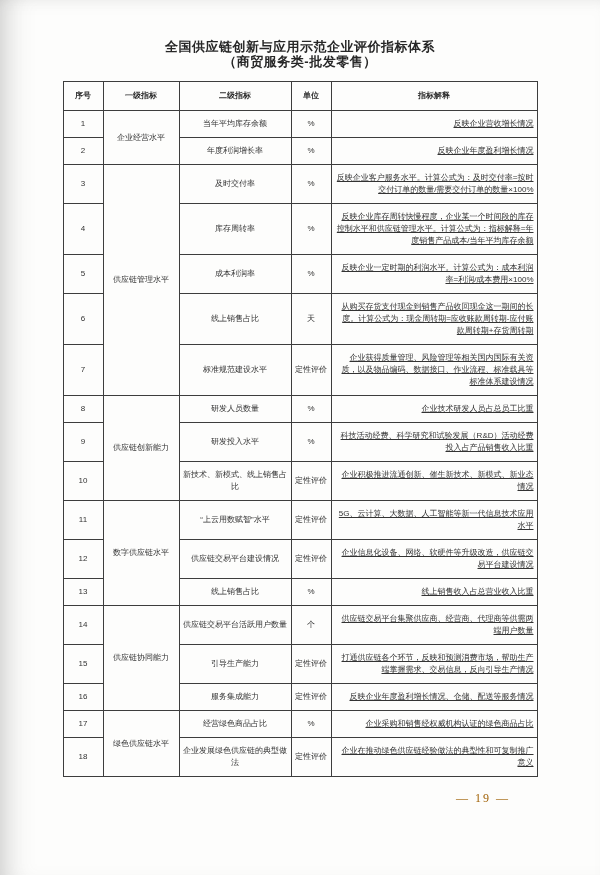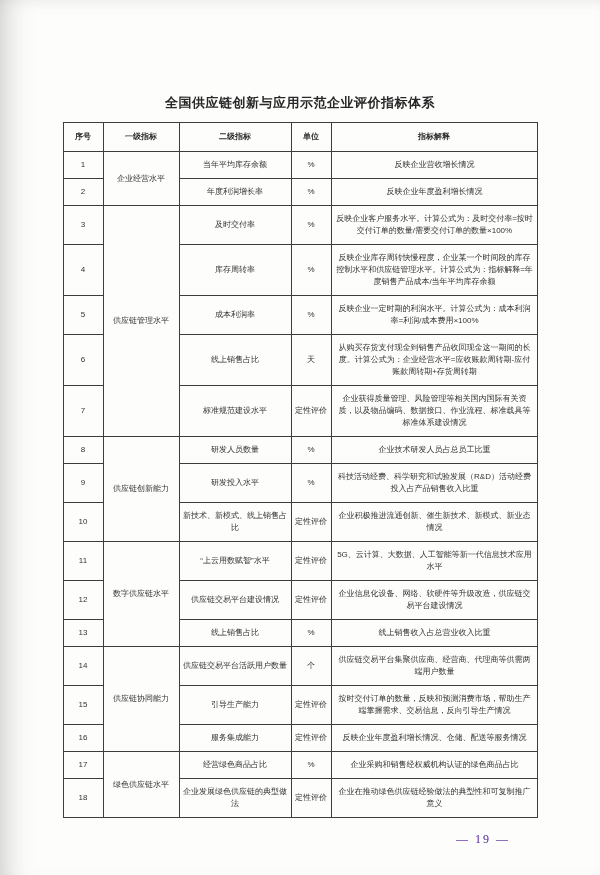--- a/index.html
+++ b/index.html
@@ -8,21 +8,21 @@
   .page {
     position: relative;
     width: 600px;
     height: 875px;
     background: #fdfdfc;
     overflow: hidden;
     box-shadow: inset 26px 0 28px -22px rgba(100,100,100,0.35),
                 inset 0 10px 18px -14px rgba(140,140,140,0.25);
     color: #2e2e2e;
   }
-  .title-block { padding-top: 95px; text-align: center; }
+  .title-block { padding-top: 39px; text-align: center; }
   .title-line {
     font-size: 13px;
     font-weight: bold;
     line-height: 15px;
     letter-spacing: 0.5px;
     color: #272727;
   }
   table.indicator-table {
     border-collapse: collapse;
     table-layout: fixed;
@@ -39,46 +39,48 @@
     padding: 7px 2px;
     word-break: break-all;
   }
   .indicator-table th {
     font-weight: bold;
     padding: 8px 1px;
     color: #2b2b2b;
     margin-left: 36px;
   }
   .indicator-table td.c-exp {
-    text-align: center;
+    text-align: right;
     padding-left: 4px;
     padding-right: 3px;
+    text-decoration: underline;
   }
   .indicator-table td.c-no { letter-spacing: 0; }
   .col-no   { width: 40px; }
   .col-l1   { width: 76px; }
   .col-l2   { width: 112px; }
   .col-unit { width: 40px; }
   .col-exp  { width: 206px; }
   .page-number {
     margin: 14px 90px 0 0;
     text-align: right;
     font-size: 12px;
     letter-spacing: 2px;
-    color: #4c1d95;
+    color: #a16207;
     font-family: "Liberation Serif", "DejaVu Serif", serif;
   }
 </style>
 </head>
 <body>
 
 <div class="page">
 
   <div class="title-block">
     <div class="title-line">全国供应链创新与应用示范企业评价指标体系</div>
+    <div class="title-line">（商贸服务类-批发零售）</div>
   </div>
 
   <table class="indicator-table">
     <colgroup>
       <col class="col-no">
       <col class="col-l1">
       <col class="col-l2">
       <col class="col-unit">
       <col class="col-exp">
     </colgroup>
@@ -121,21 +123,21 @@
         <tr>
           <td class="c-no">5</td>
           <td class="c-l2">成本利润率</td>
           <td class="c-unit">%</td>
           <td class="c-exp">反映企业一定时期的利润水平。计算公式为：成本利润率=利润/成本费用×100%</td>
         </tr>
         <tr>
           <td class="c-no">6</td>
           <td class="c-l2">线上销售占比</td>
           <td class="c-unit">天</td>
-          <td class="c-exp">从购买存货支付现金到销售产品收回现金这一期间的长度。计算公式为：企业经营水平=应收账款周转期-应付账款周转期+存货周转期</td>
+          <td class="c-exp">从购买存货支付现金到销售产品收回现金这一期间的长度。计算公式为：现金周转期=应收账款周转期-应付账款周转期+存货周转期</td>
         </tr>
         <tr>
           <td class="c-no">7</td>
           <td class="c-l2">标准规范建设水平</td>
           <td class="c-unit">定性评价</td>
           <td class="c-exp">企业获得质量管理、风险管理等相关国内国际有关资质，以及物品编码、数据接口、作业流程、标准载具等标准体系建设情况</td>
         </tr>
         <tr>
           <td class="c-no">8</td>
           <td class="c-l1" rowspan="3">供应链创新能力</td>
@@ -178,21 +180,21 @@
           <td class="c-no">14</td>
           <td class="c-l1" rowspan="3">供应链协同能力</td>
           <td class="c-l2">供应链交易平台活跃用户数量</td>
           <td class="c-unit">个</td>
           <td class="c-exp">供应链交易平台集聚供应商、经营商、代理商等供需两端用户数量</td>
         </tr>
         <tr>
           <td class="c-no">15</td>
           <td class="c-l2">引导生产能力</td>
           <td class="c-unit">定性评价</td>
-          <td class="c-exp">按时交付订单的数量，反映和预测消费市场，帮助生产端掌握需求、交易信息，反向引导生产情况</td>
+          <td class="c-exp">打通供应链各个环节，反映和预测消费市场，帮助生产端掌握需求、交易信息，反向引导生产情况</td>
         </tr>
         <tr>
           <td class="c-no">16</td>
           <td class="c-l2">服务集成能力</td>
           <td class="c-unit">定性评价</td>
           <td class="c-exp">反映企业年度盈利增长情况、仓储、配送等服务情况</td>
         </tr>
         <tr>
           <td class="c-no">17</td>
           <td class="c-l1" rowspan="2">绿色供应链水平</td>

